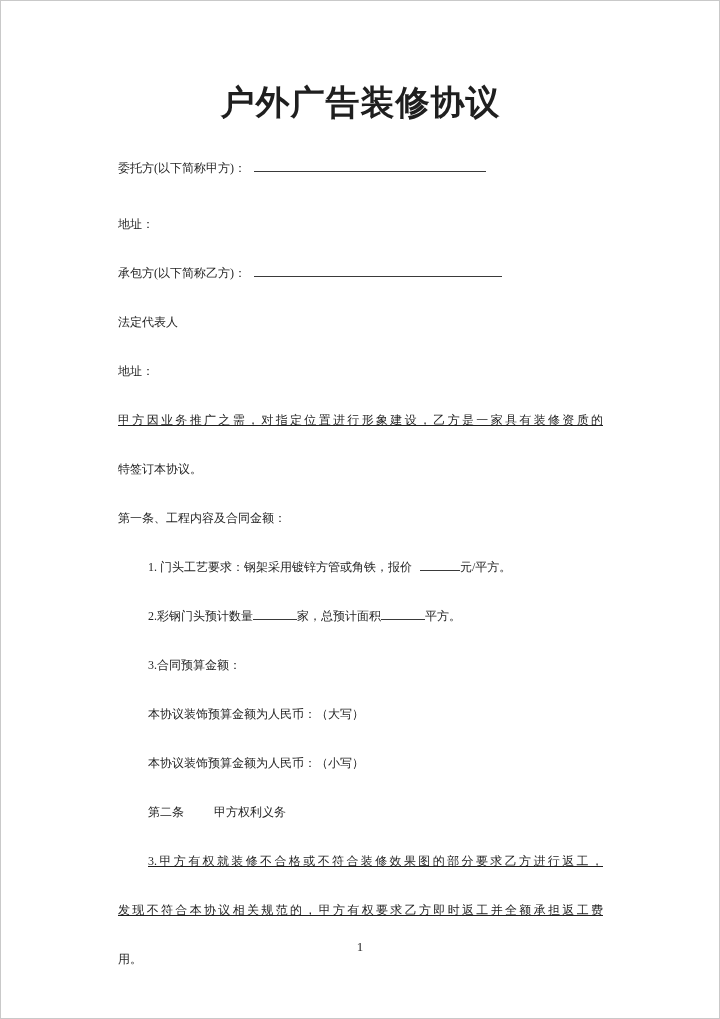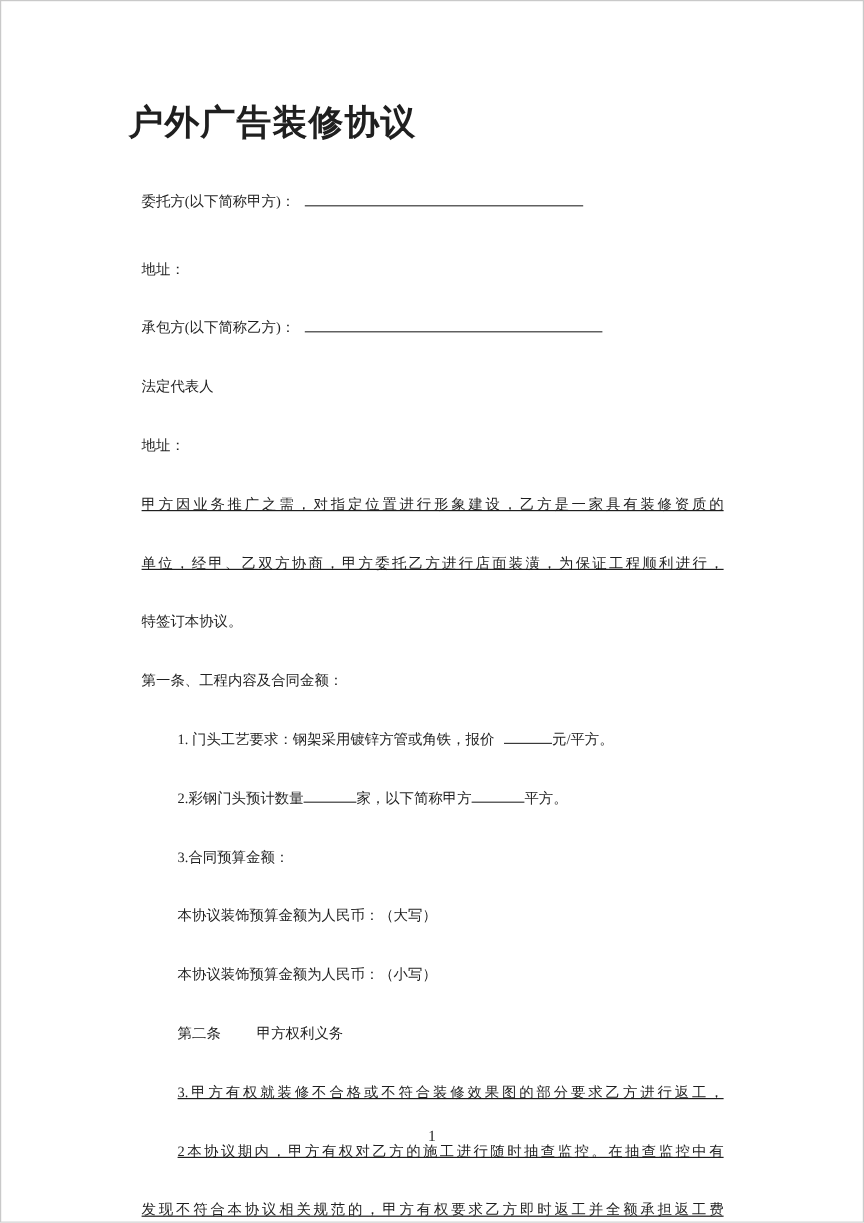--- a/index.html
+++ b/index.html
@@ -13,24 +13,24 @@
     font-family:"Liberation Serif","DejaVu Serif",serif;
     color:#1f1f1f;
   }
   .content {
     position:absolute;
     left:106px; top:84px;
     width:507px;
   }
   .doc-title {
     margin:0;
-    font-size:29px;
+    font-size:34px;
     font-weight:bold;
     line-height:36px;
-    text-align:left;
+    text-align:center;
     letter-spacing:1px;
     white-space:nowrap;
   }
   .line {
     margin:11px;
     font-size:12px;
     height:38px;
     line-height:38px;
     white-space:nowrap;
   }
@@ -74,38 +74,36 @@
 
     <p class="line sp">地址：</p>
 
     <p class="line"><span>承包方(以下简称乙方)：</span><span class="blank blank-b"></span></p>
 
     <p class="line">法定代表人</p>
 
     <p class="line">地址：</p>
 
     <p class="line fill">甲方因业务推广之需，对指定位置进行形象建设，乙方是一家具有装修资质的</p>
-    <p class="line fill">单位，经甲、乙双方协商，甲方委托乙方进行店面装潢，为保证工程顺利进行，</p>
     <p class="line">特签订本协议。</p>
 
     <p class="line">第一条、工程内容及合同金额：</p>
 
     <p class="line in2"><span>1. 门头工艺要求：钢架采用镀锌方管或角铁，报价</span><span class="blank blank-s"></span><span>元/平方。</span></p>
 
-    <p class="line in2"><span>2.彩钢门头预计数量</span><span class="blank blank-m"></span><span>家，以下简称甲方</span><span class="blank blank-m"></span><span>平方。</span></p>
+    <p class="line in2"><span>2.彩钢门头预计数量</span><span class="blank blank-m"></span><span>家，总预计面积</span><span class="blank blank-m"></span><span>平方。</span></p>
 
     <p class="line in2">3.合同预算金额：</p>
 
     <p class="line in2">本协议装饰预算金额为人民币：（大写）</p>
     <p class="line in2">本协议装饰预算金额为人民币：（小写）</p>
 
     <p class="line in2"><span>第二条</span><span class="art2-title">甲方权利义务</span></p>
 
     <p class="line in2 fill">3.甲方有权就装修不合格或不符合装修效果图的部分要求乙方进行返工，</p>
 
-    <p class="line in2 fill">2本协议期内，甲方有权对乙方的施工进行随时抽查监控。在抽查监控中有</p>
     <p class="line fill">发现不符合本协议相关规范的，甲方有权要求乙方即时返工并全额承担返工费</p>
     <p class="line">用。</p>
 
   </div>
 
   <div class="page-number">1</div>
 </div>
 
 </body></html>

